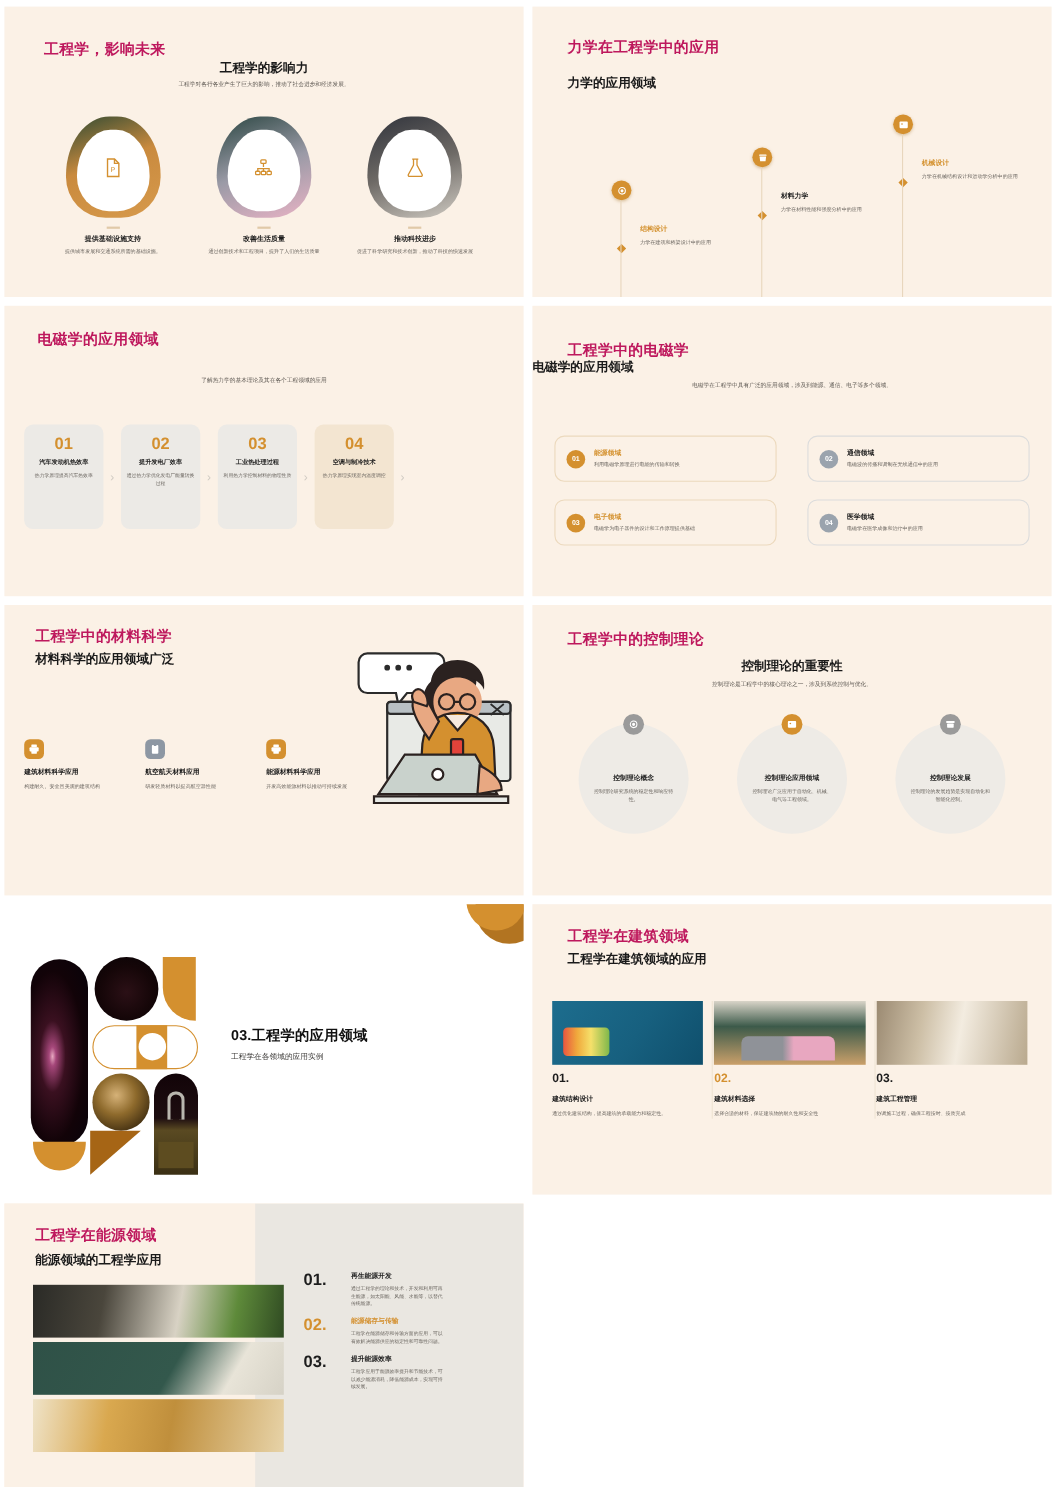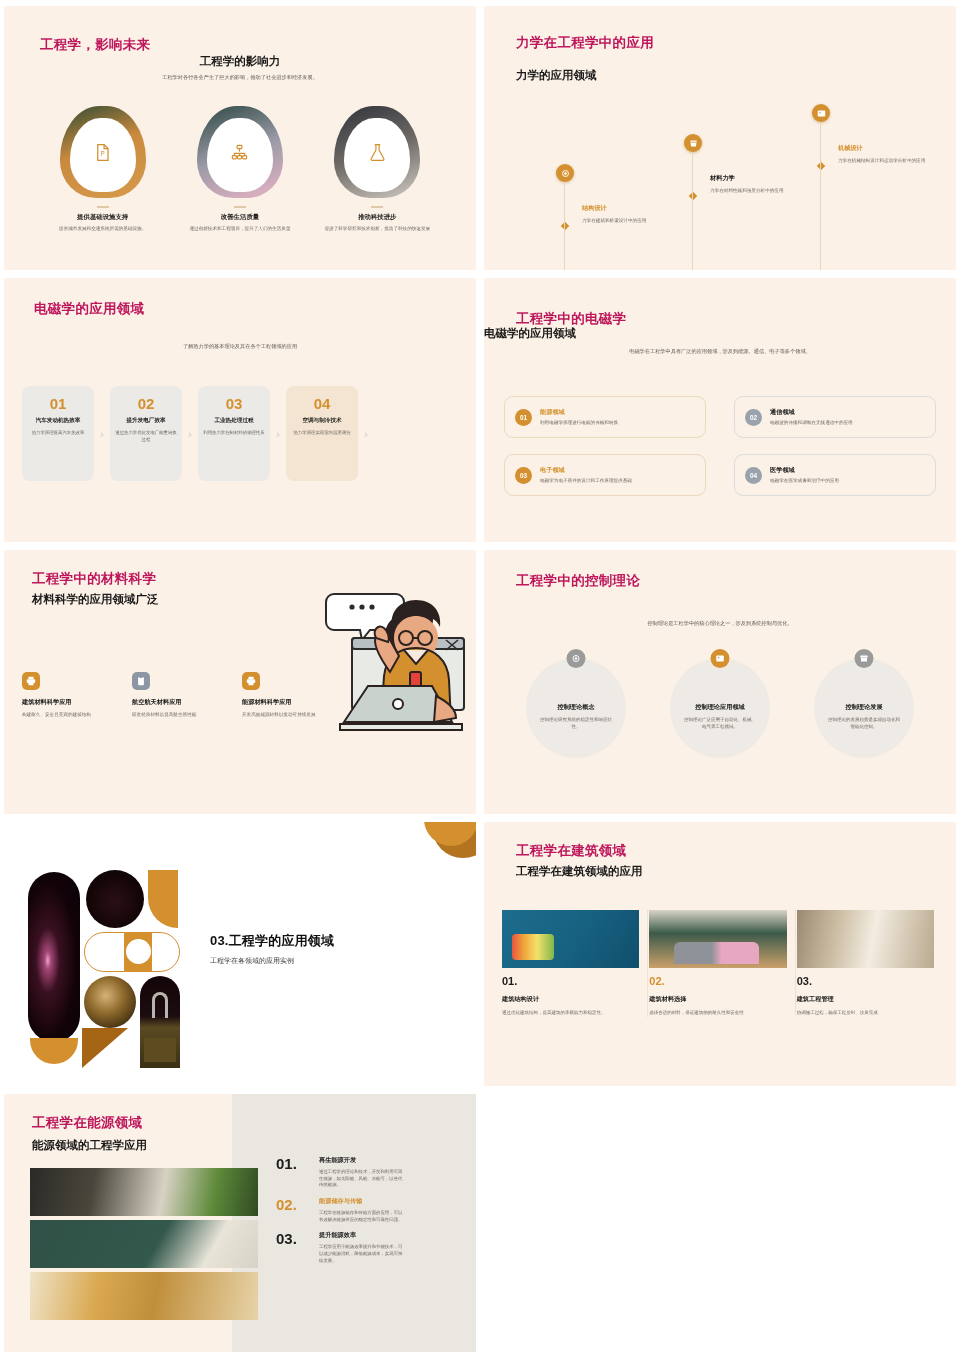--- a/index.html
+++ b/index.html
@@ -381,20 +381,21 @@
             </svg>
         </div>
         <div class="h-item">能源材料科学应用</div>
         <div class="p-item" style="margin-top:5px">开发高效能源材料以推动可持续发展</div>
       </div>
     </div>
   </div>
 
   <div class="slide">
     <div class="s-title" style="position:absolute;left:32px;top:22px">工程学中的控制理论</div>
+    <div class="s-sub" style="position:absolute;left:0;right:0;top:48px;text-align:center">控制理论的重要性</div>
     <div class="s-lead center" style="position:absolute;left:80px;right:80px;top:70px">控制理论是工程学中的核心理论之一，涉及到系统控制与优化。</div>
     <div class="circ-row">
       <div class="bigc">
         <span class="cic">
           <svg width="9" height="9" viewBox="0 0 24 24" fill="none" stroke="#fff" stroke-width="2.6">
               <circle cx="12" cy="12" r="8"></circle>
               <circle cx="12" cy="12" r="2.4" fill="#fff"></circle>
             </svg>
         </span>
         <div class="cname">控制理论概念</div>

